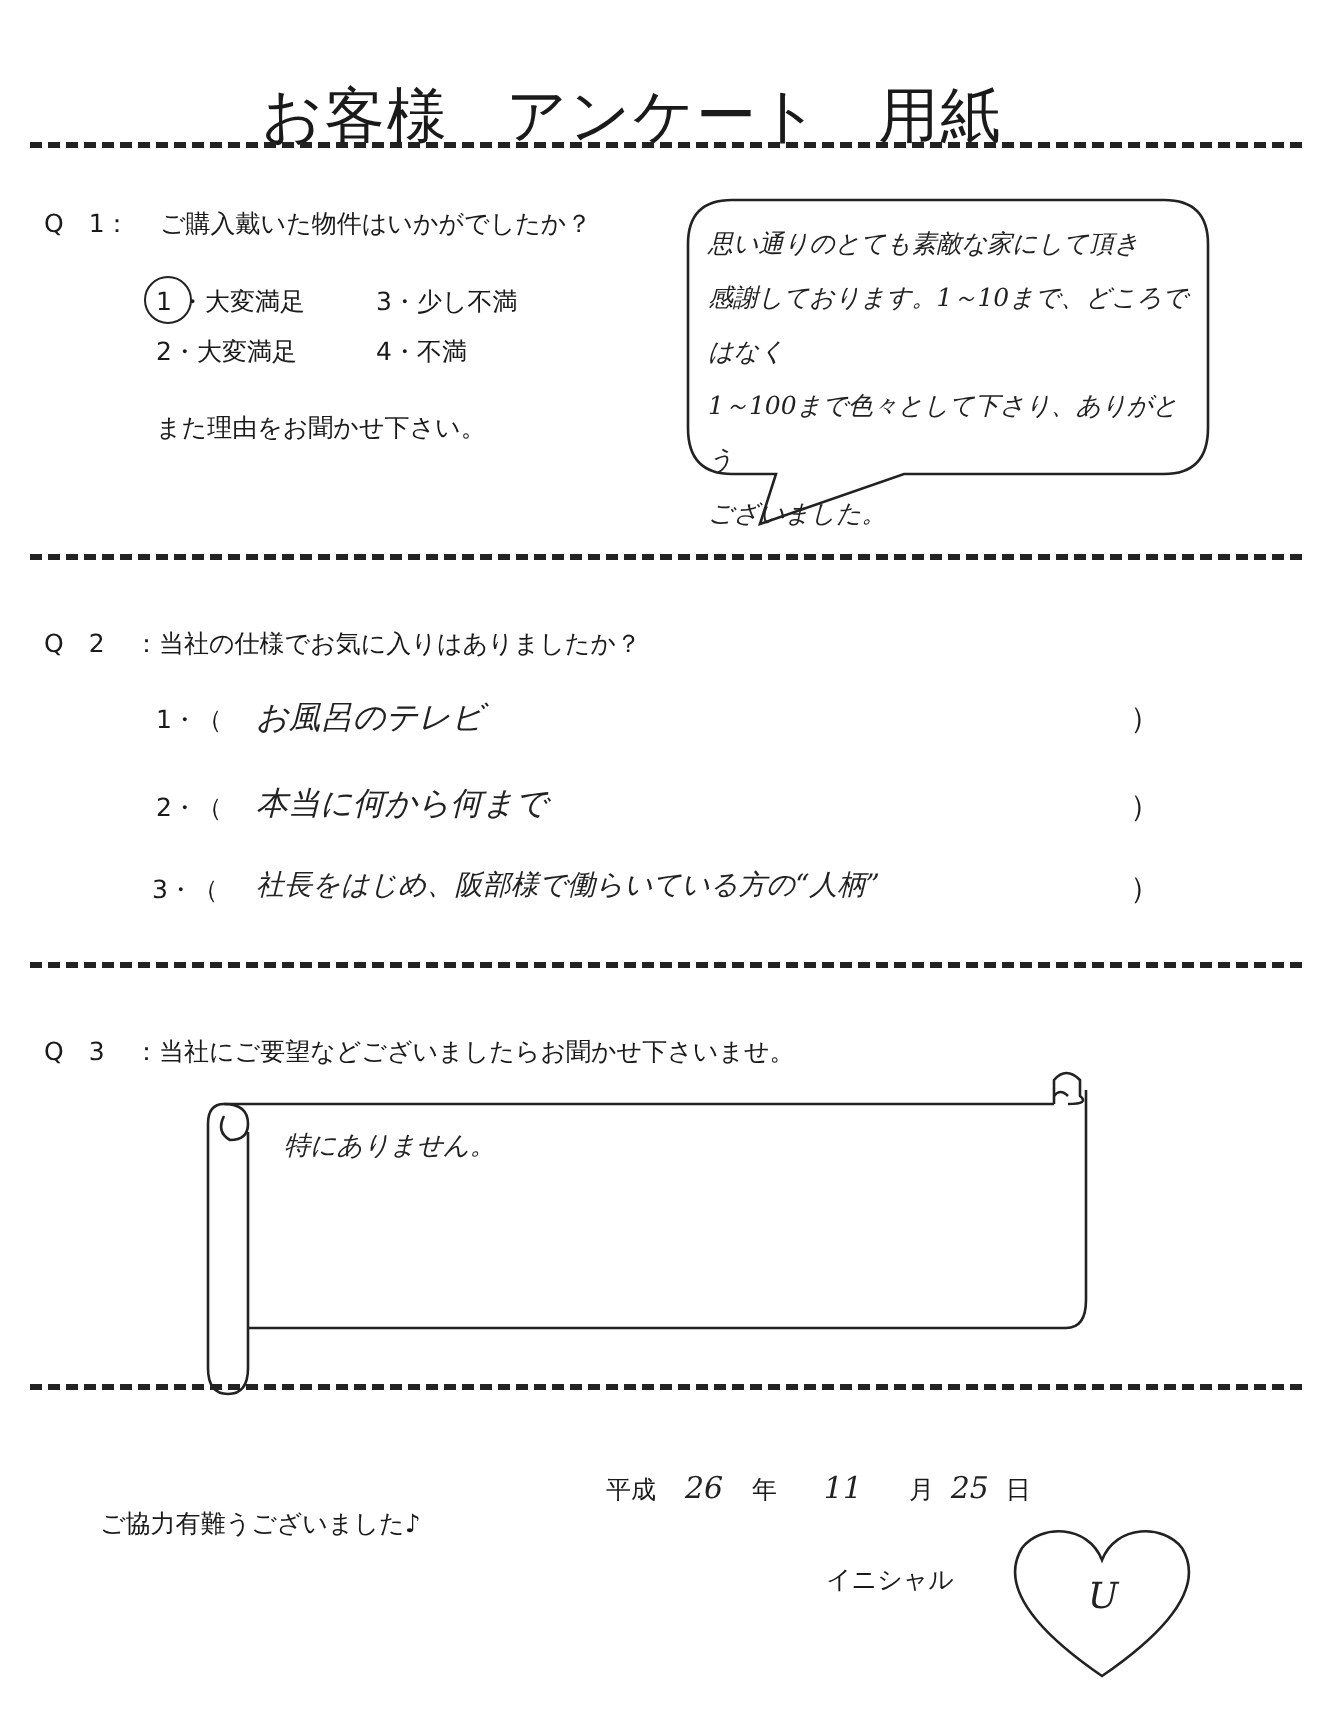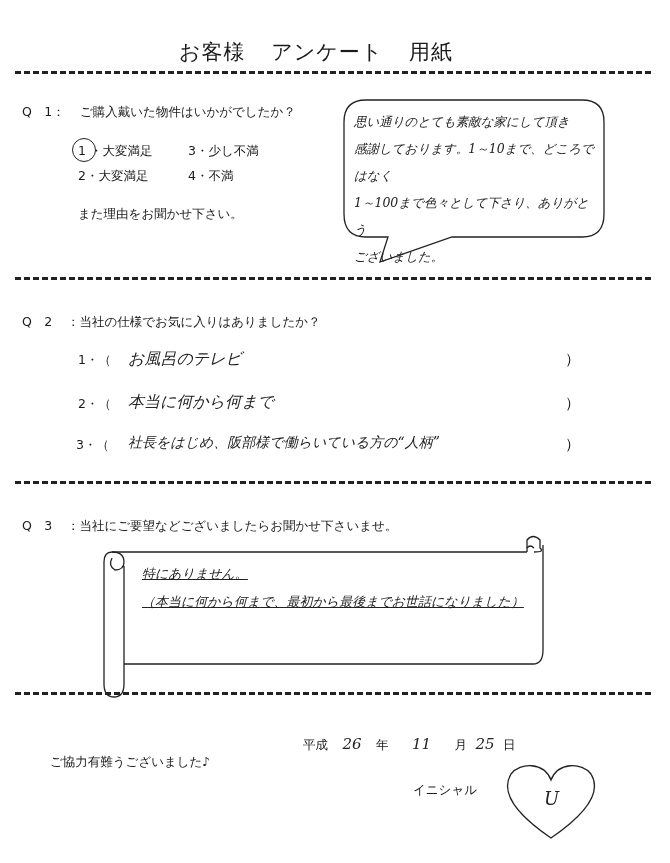--- a/index.html
+++ b/index.html
@@ -1,19 +1,19 @@
 <!DOCTYPE html>
 <html><head>
   <meta charset="utf-8">
   <style>
     html, body { margin: 0; padding: 0; background: #ffffff; }
     body { width: 670px; height: 863px; position: relative; overflow: hidden;
            font-family: "DejaVu Sans", "Liberation Sans", sans-serif; color: #1a1a1a; }
     .abs { position: absolute; }
-    .title { left: 0; width: 632px; top: 38px; text-align: center; font-size: 21px; letter-spacing: 1px; }
+    .title { left: 0; width: 632px; top: 38px; text-align: center; font-size: 30px; letter-spacing: 1px; }
     .title span { margin: 0 9px; }
     .divider { left: 15px; width: 636px; height: 0; border-top: 3px dashed #222; }
     .q { font-size: 12.5px; }
     .opt { font-size: 12.5px; }
     .hand { font-family: "DejaVu Serif", "Liberation Serif", serif; font-style: italic; color: #222; }
     .circle { position: absolute; left: -6px; top: -5px; width: 22px; height: 22px; border: 1.4px solid #222; border-radius: 50%; }
     .paren { font-size: 15px; }
     svg { position: absolute; left: 0; top: 0; }
   </style>
 </head>
@@ -85,23 +85,22 @@
 
     <path d="M 527 552 L 527 540 Q 533 533 540 540 L 540 548 Q 545 552 534 552"></path>
     <path d="M 527 548 Q 530 544 534 548"></path>
 
     <path d="M 543 545 L 543 650 Q 543 664 533 664 L 124 664"></path>
 
     <path d="M 112 552 Q 104 552 104 562 L 104 684 Q 104 697 114 697 Q 124 697 124 684 L 124 566"></path>
     <path d="M 112 552 Q 124 552 124 562 Q 124 570 115 570 Q 108 566 112 558"></path>
   </g>
 </svg>
-<div class="abs hand" style="left:142px; top:560px; font-size:13px; line-height:28px; width:400px;text-decoration:underline;">
+<div class="abs hand" style="left:142px; top:560px; font-size:13px; line-height:28px; width:400px;">
   <div>特にありません。</div>
-  <div>（本当に何から何まで、最初から最後までお世話になりました）</div>
 </div>
 
 <div class="abs divider" style="top:692px"></div>
 
 <div class="abs" style="left:303px; top:735px; font-size:12.5px; white-space:nowrap;">
   <span>平成</span>
   <span class="hand" style="display:inline-block; width:40px; text-align:center; font-size:15px;">26</span>
   <span>年</span>
   <span class="hand" style="display:inline-block; width:58px; text-align:center; font-size:15px;">11</span>
   <span>月</span>

